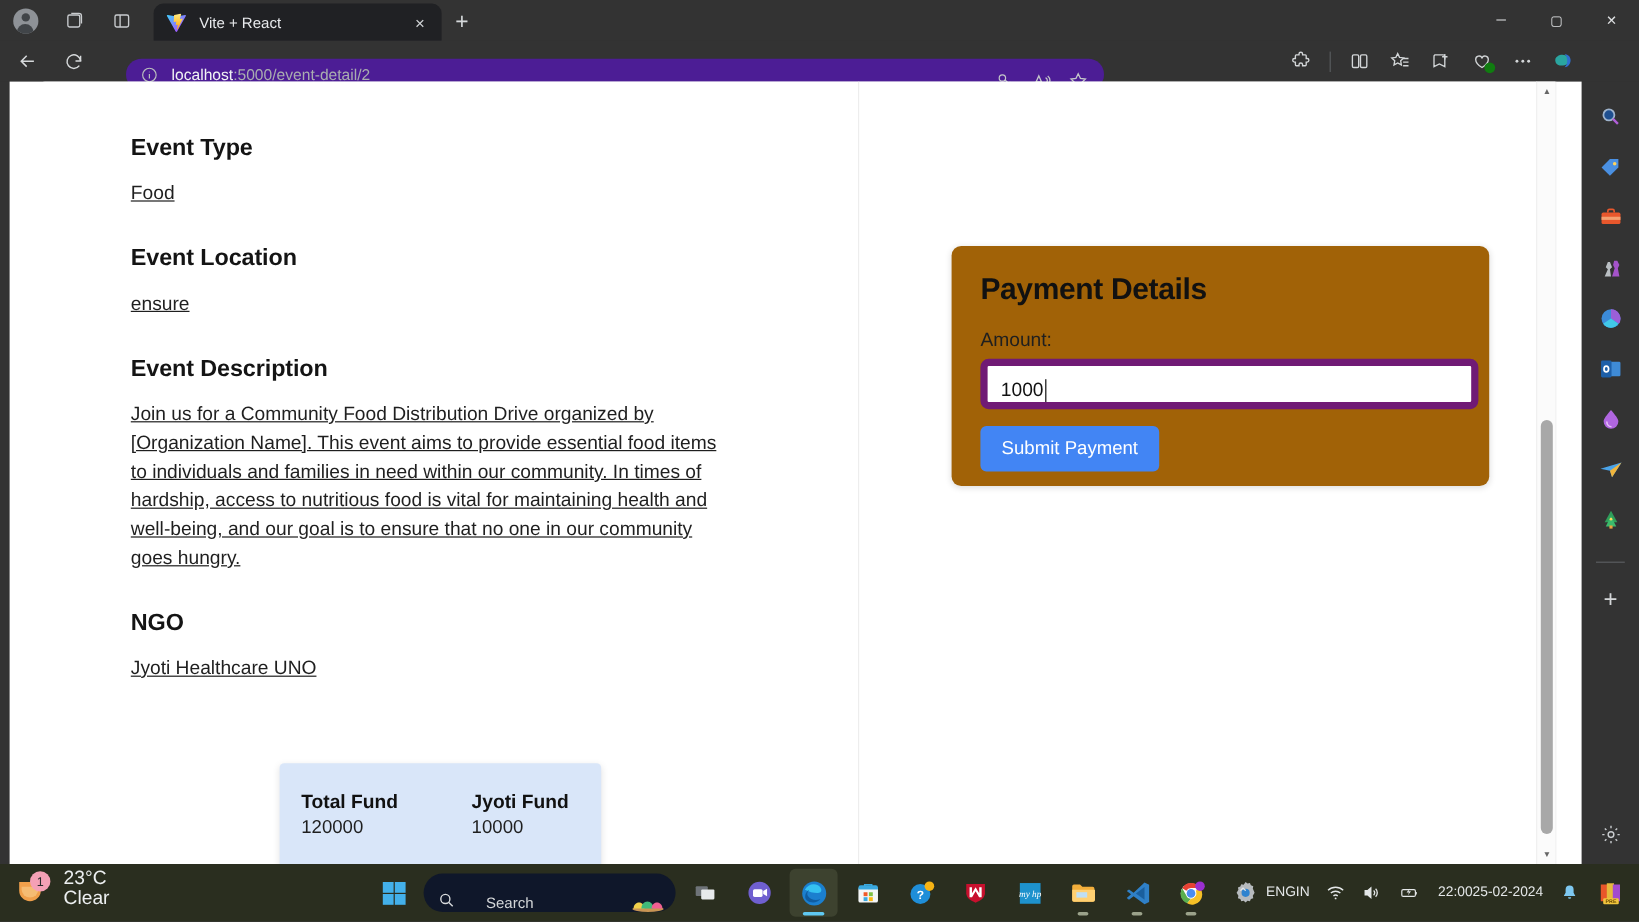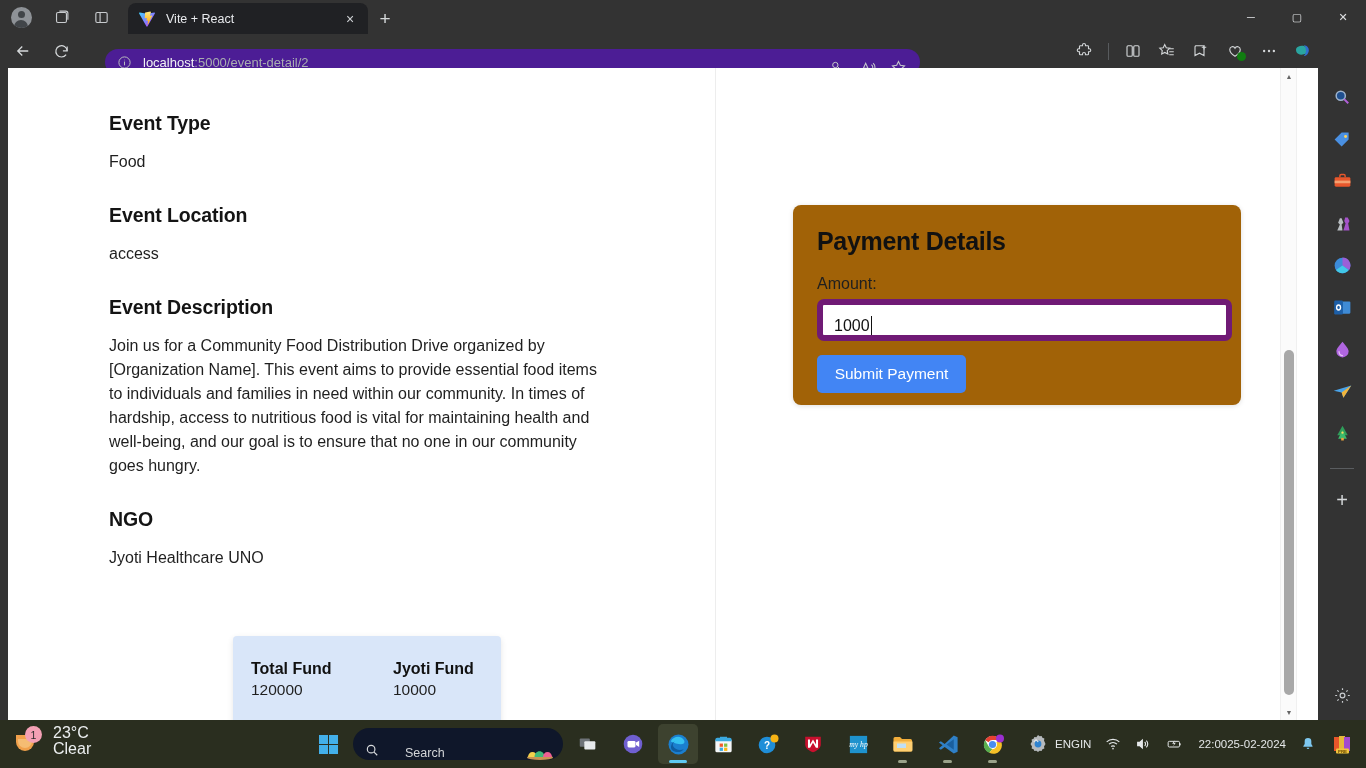--- a/index.html
+++ b/index.html
@@ -170,21 +170,21 @@
     width: 560px;
   }
   .sect-head {
     font-size: 19.5px; font-weight: bold; color: #141414;
     letter-spacing: -0.1px;
   }
   .sect-body {
     font-size: 16px; color: #1f1f1f; line-height: 24px;
   }
   .gap-type-h { margin-top: 44px; }
-  .gap-val { margin-top: 15px; }
+  .gap-val { margin-top: 15px; text-decoration: underline; }
   .gap-head { margin-top: 30px; }
   .desc-p { font-size: 16px; color: #1f1f1f; line-height: 24px; max-width: 490px; }
 
   
   .fund-box {
     position: absolute; left: 197px; top: 568px;
     width: 268px; height: 147px;
     background: #d9e6f9;
     border-radius: 4px;
     box-shadow: 0 2px 6px rgba(0,0,0,0.10);
@@ -541,21 +541,21 @@
 
   <div class="viewport">
     <div class="page-container">
       <div class="col-divider"></div>
 
       <div class="left-col">
         <div class="sect-head gap-type-h">Event Type</div>
         <div class="sect-body gap-val">Food</div>
 
         <div class="sect-head gap-head">Event Location</div>
-        <div class="sect-body gap-val">access</div>
+        <div class="sect-body gap-val">ensure</div>
 
         <div class="sect-head gap-head">Event Description</div>
         <div class="desc-p gap-val">Join us for a Community Food Distribution Drive organized by [Organization Name]. This event aims to provide essential food items to individuals and families in need within our community. In times of hardship, access to nutritious food is vital for maintaining health and well-being, and our goal is to ensure that no one in our community goes hungry.</div>
 
         <div class="sect-head gap-head">NGO</div>
         <div class="sect-body gap-val">Jyoti Healthcare UNO</div>
       </div>
 
       <div class="fund-box">
         <div class="fund-grid">

